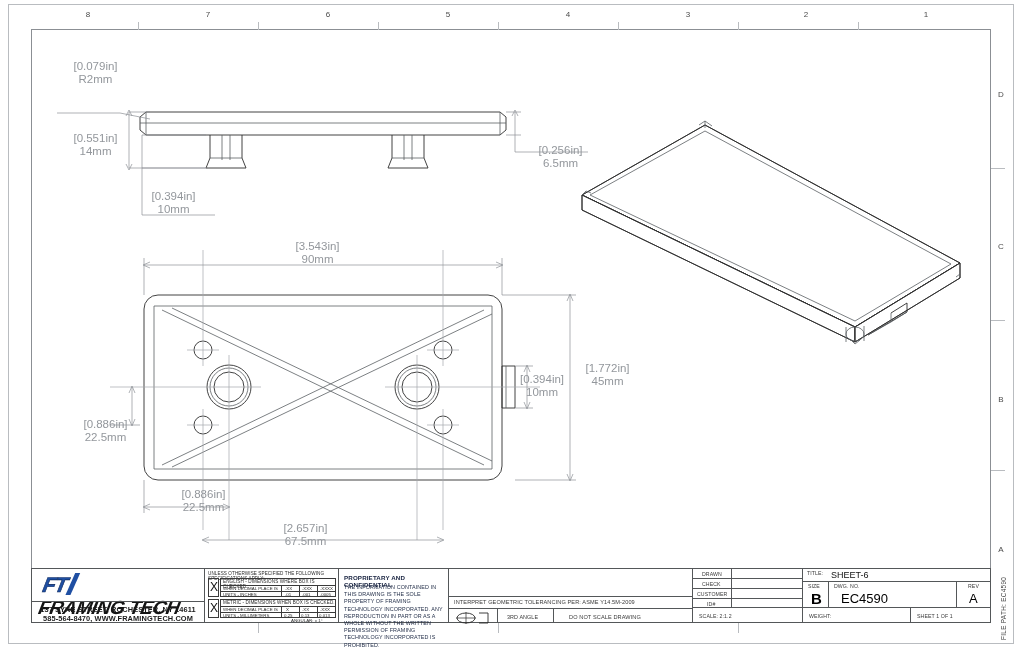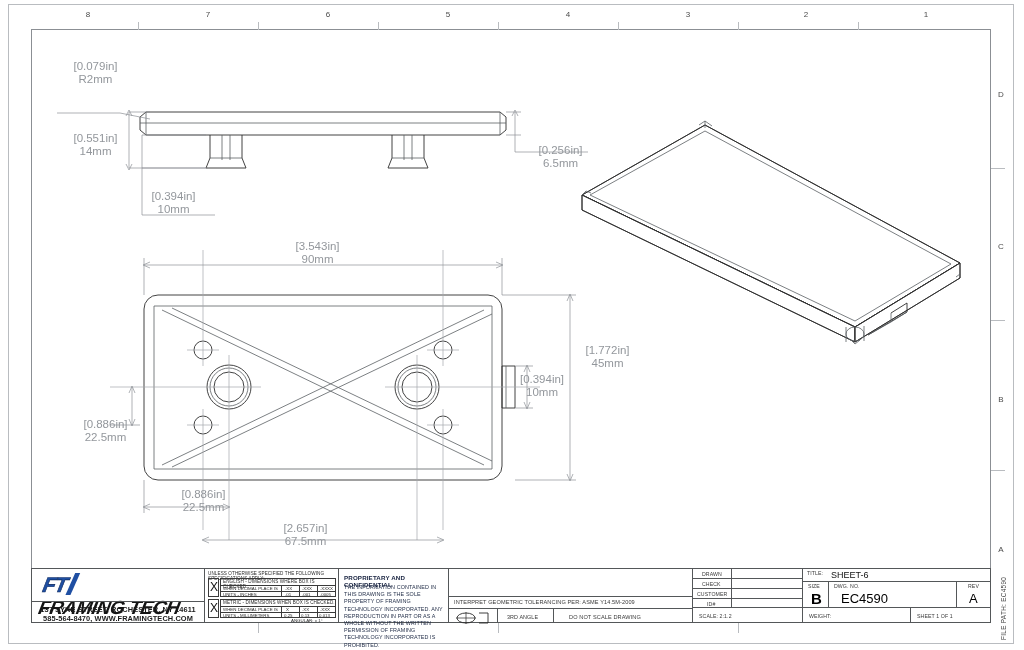--- a/index.html
+++ b/index.html
@@ -272,21 +272,21 @@
 
     <line class="dim" x1="163" y1="300" x2="403" y2="300"></line>
     <path class="dim" d="M169 297 L162 300 L169 303"></path>
     <path class="dim" d="M397 297 L404 300 L397 303"></path>
   </svg>
 
   <div class="abs dimtxt" style="left:270px; top:240px; width:95px;">
     <span class="top">[3.543in]</span>
     <span class="bot">90mm</span>
   </div>
-  <div class="abs dimtxt" style="left:560px; top:344px; width:95px;">
+  <div class="abs dimtxt" style="left:560px; top:362px; width:95px;">
     <span class="top">[1.772in]</span>
     <span class="bot">45mm</span>
   </div>
   <div class="abs dimtxt" style="left:502px; top:373px; width:80px;">
     <span class="top">[0.394in]</span>
     <span class="bot">10mm</span>
   </div>
   <div class="abs dimtxt" style="left:58px; top:418px; width:95px;">
     <span class="top">[0.886in]</span>
     <span class="bot">22.5mm</span>

